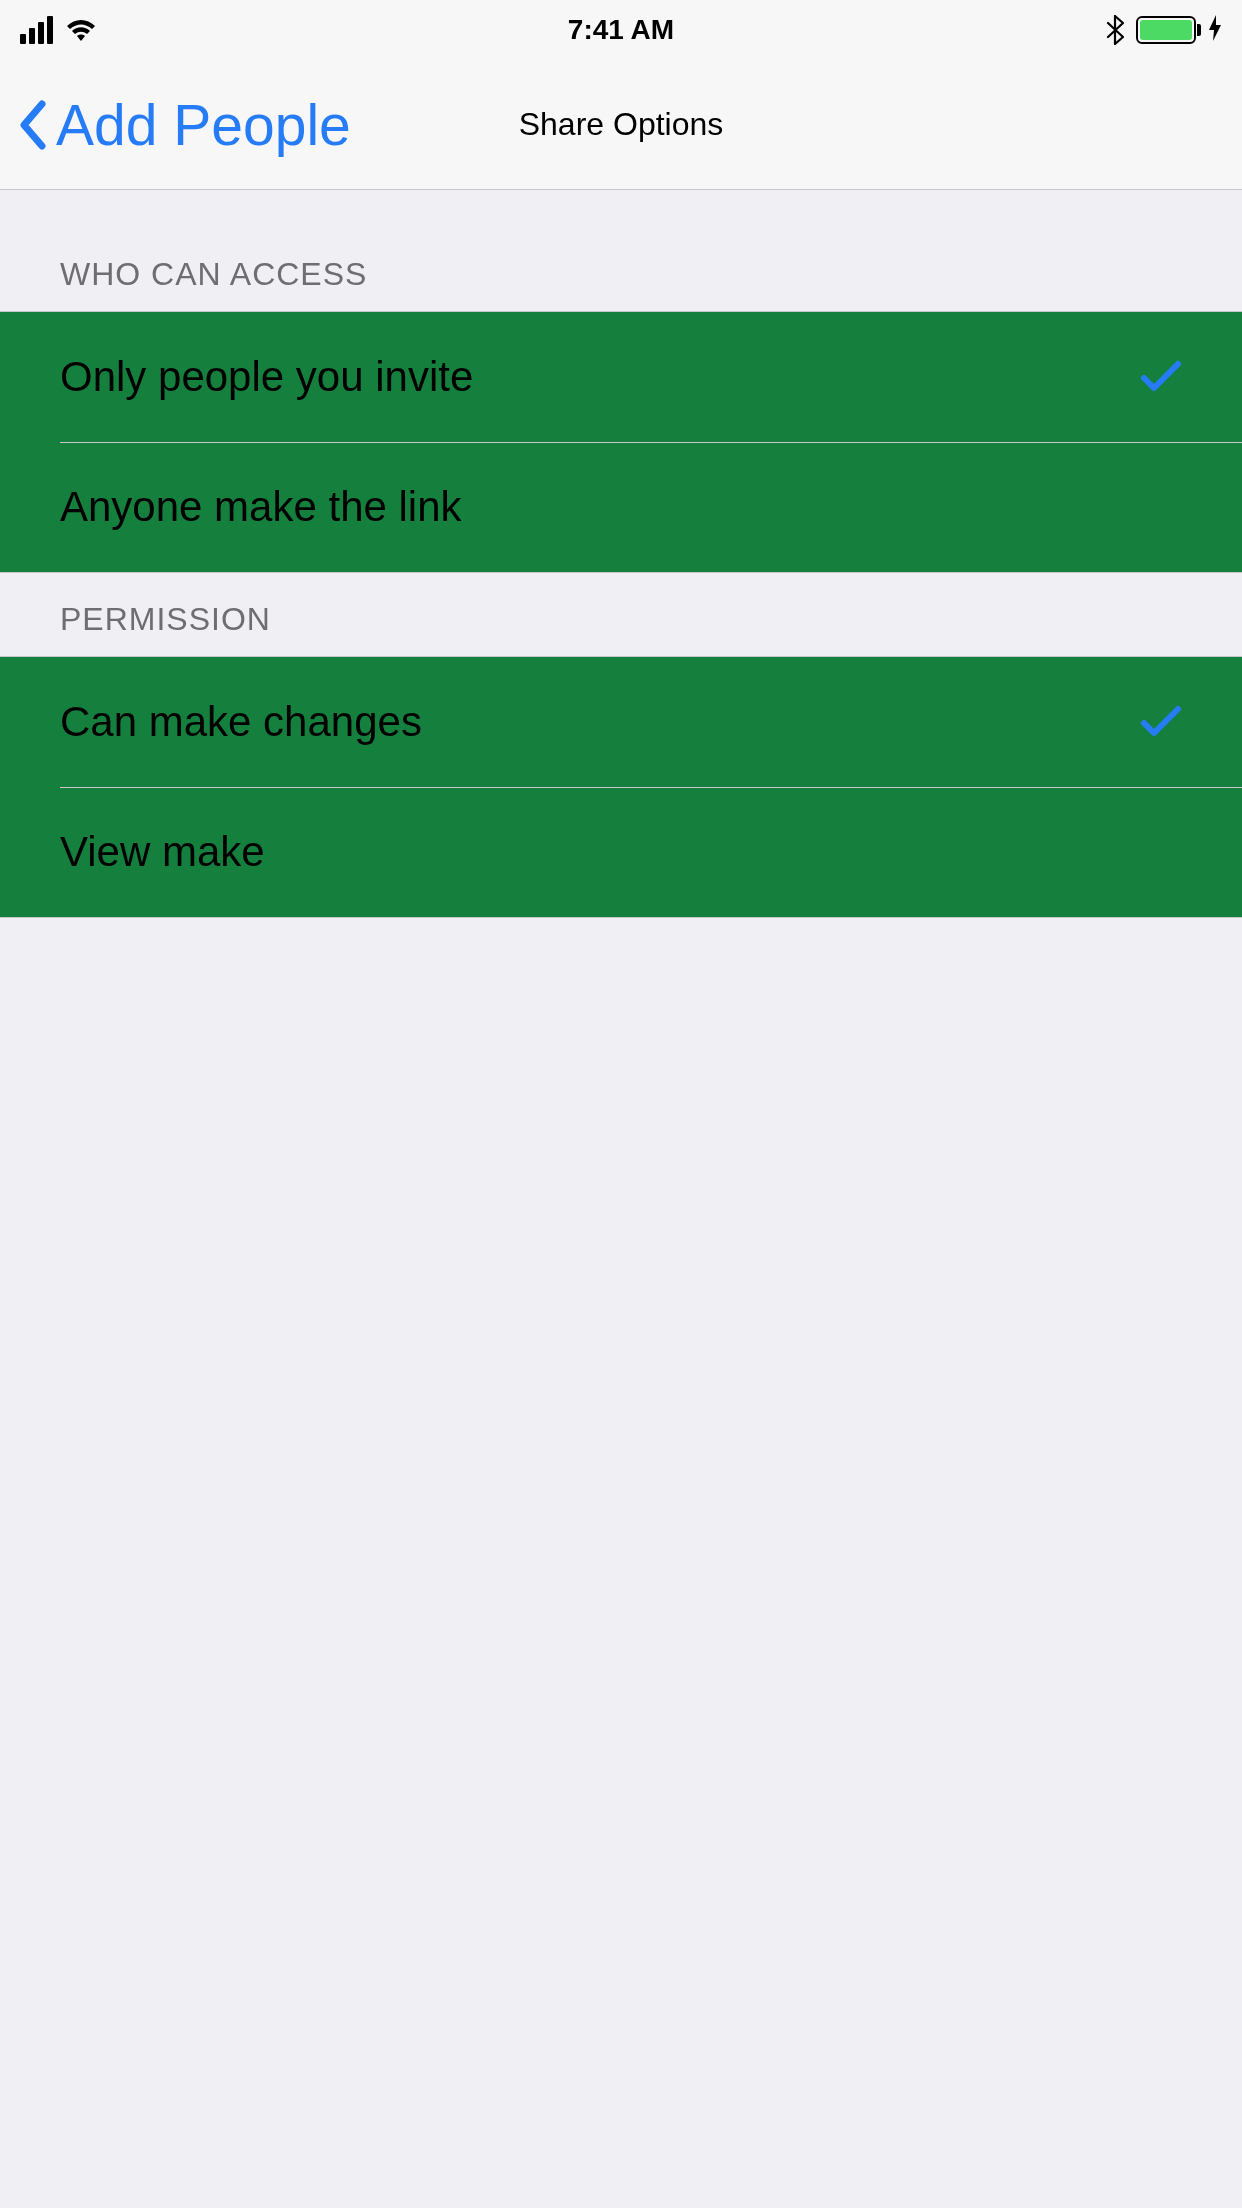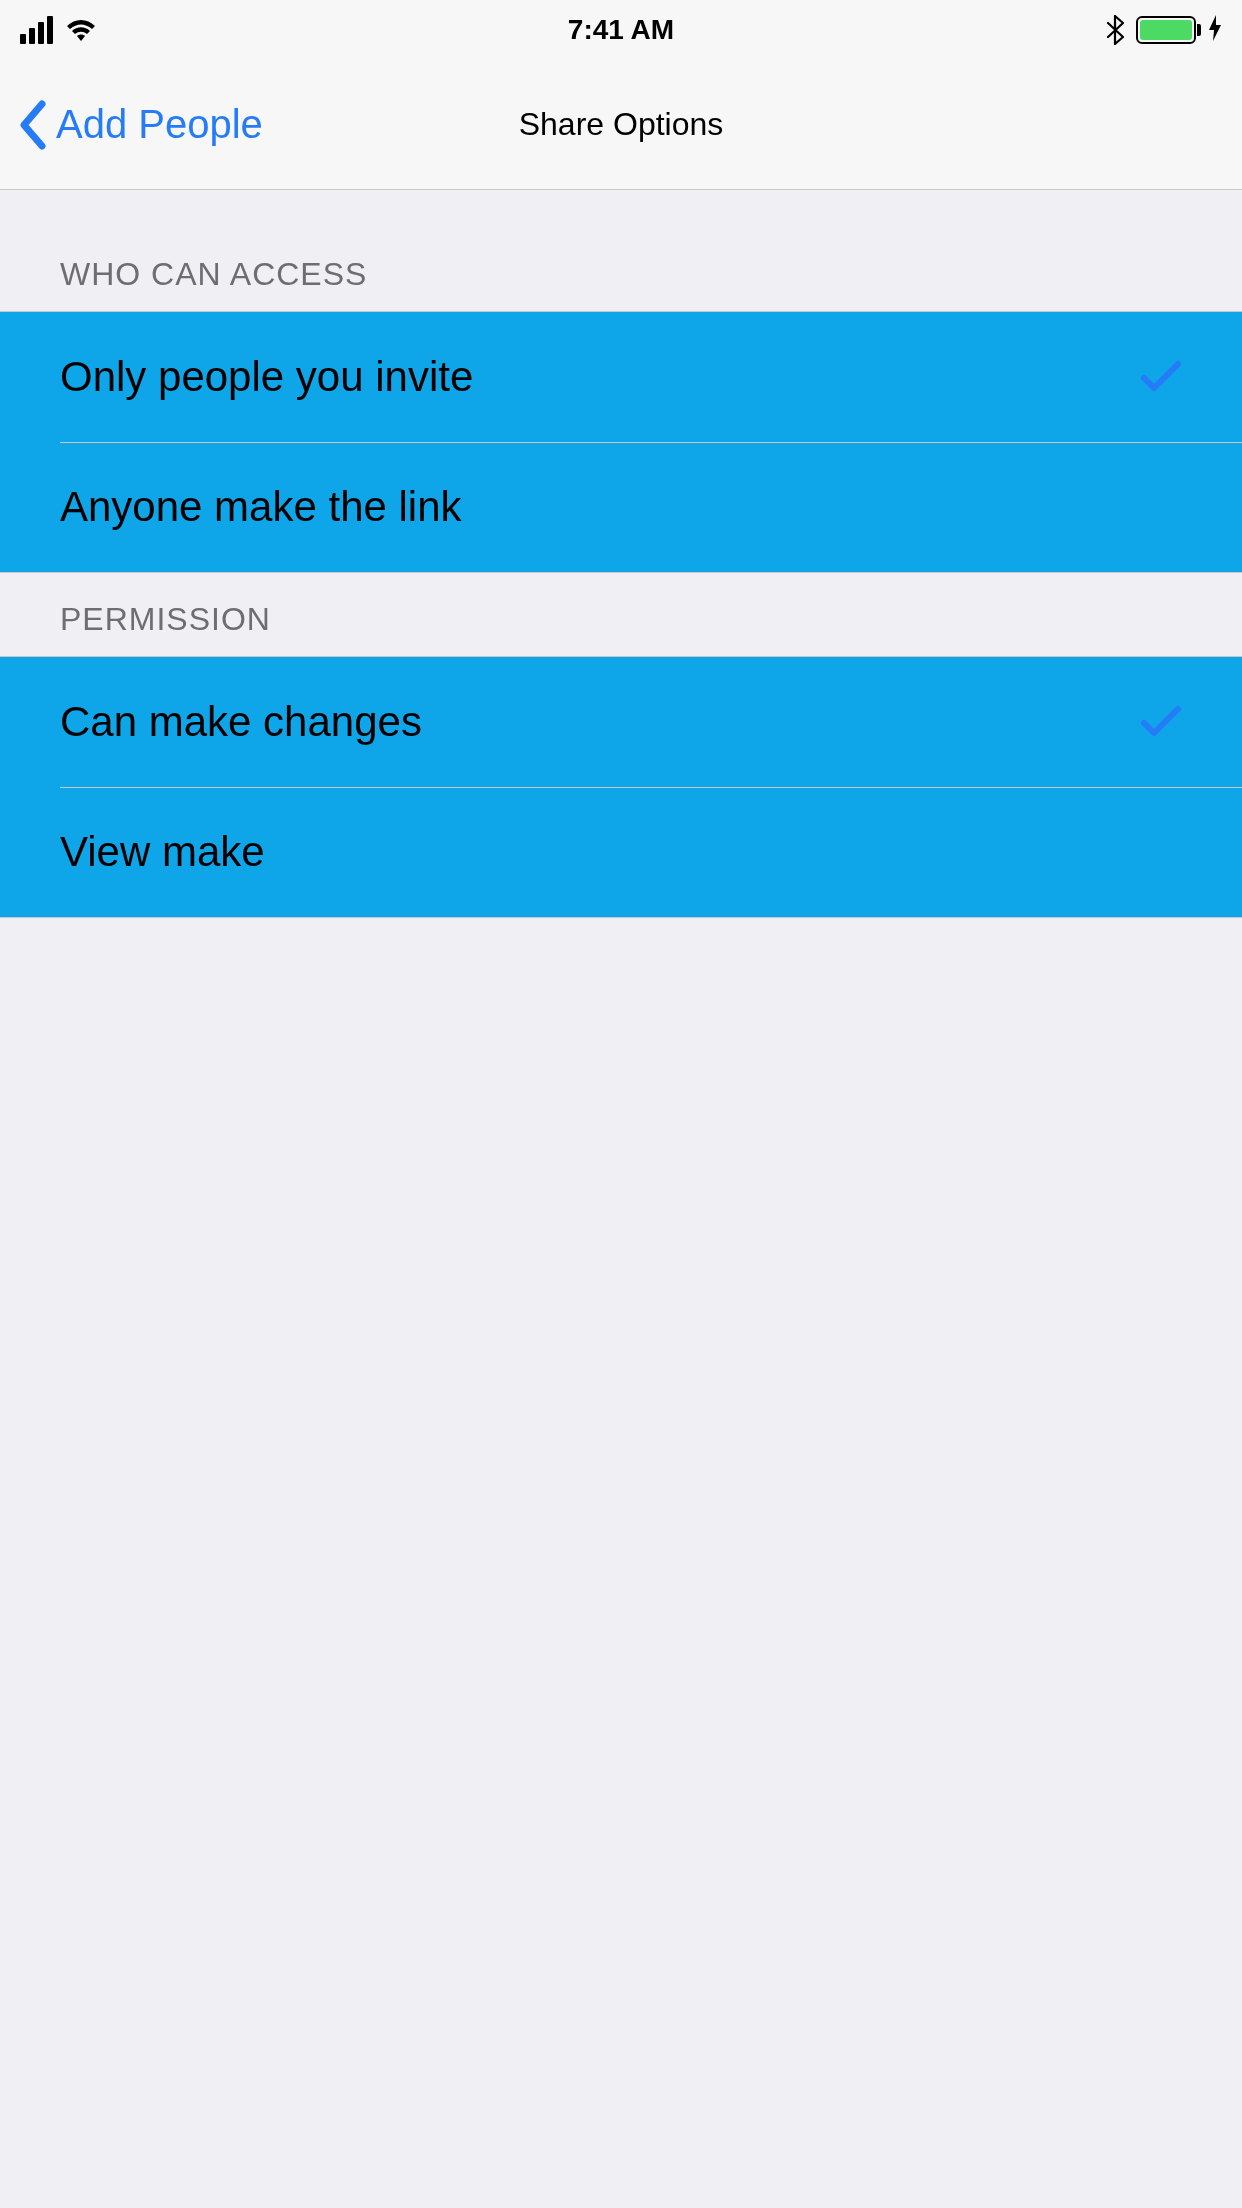--- a/index.html
+++ b/index.html
@@ -104,21 +104,21 @@
       background: #f7f7f8;
       border-bottom: 1px solid #c8c7cc;
       position: relative;
       display: flex;
       align-items: center;
     }
     .back-button {
       display: flex;
       align-items: center;
       color: #267cf6;
-      font-size: 40px;
+      font-size: 57px;
       padding-left: 18px;
       gap: 8px;
       cursor: pointer;
     }
     .back-chevron svg { display: block; }
     .nav-title {
       position: absolute;
       left: 50%;
       transform: translateX(-50%);
       font-size: 32px;
@@ -131,21 +131,21 @@
       font-size: 32px;
       color: #6d6d72;
       letter-spacing: 1px;
       padding: 66px 60px 18px 60px;
       text-transform: uppercase;
     }
     .section-header.tight {
       padding-top: 28px;
     }
     .list {
-      background: #0ea5e9;
+      background: #15803d;
       border-top: 1px solid #c8c7cc;
       border-bottom: 1px solid #c8c7cc;
     }
     .row {
       height: 130px;
       display: flex;
       align-items: center;
       padding: 0 60px;
       font-size: 42px;
       color: #000;

